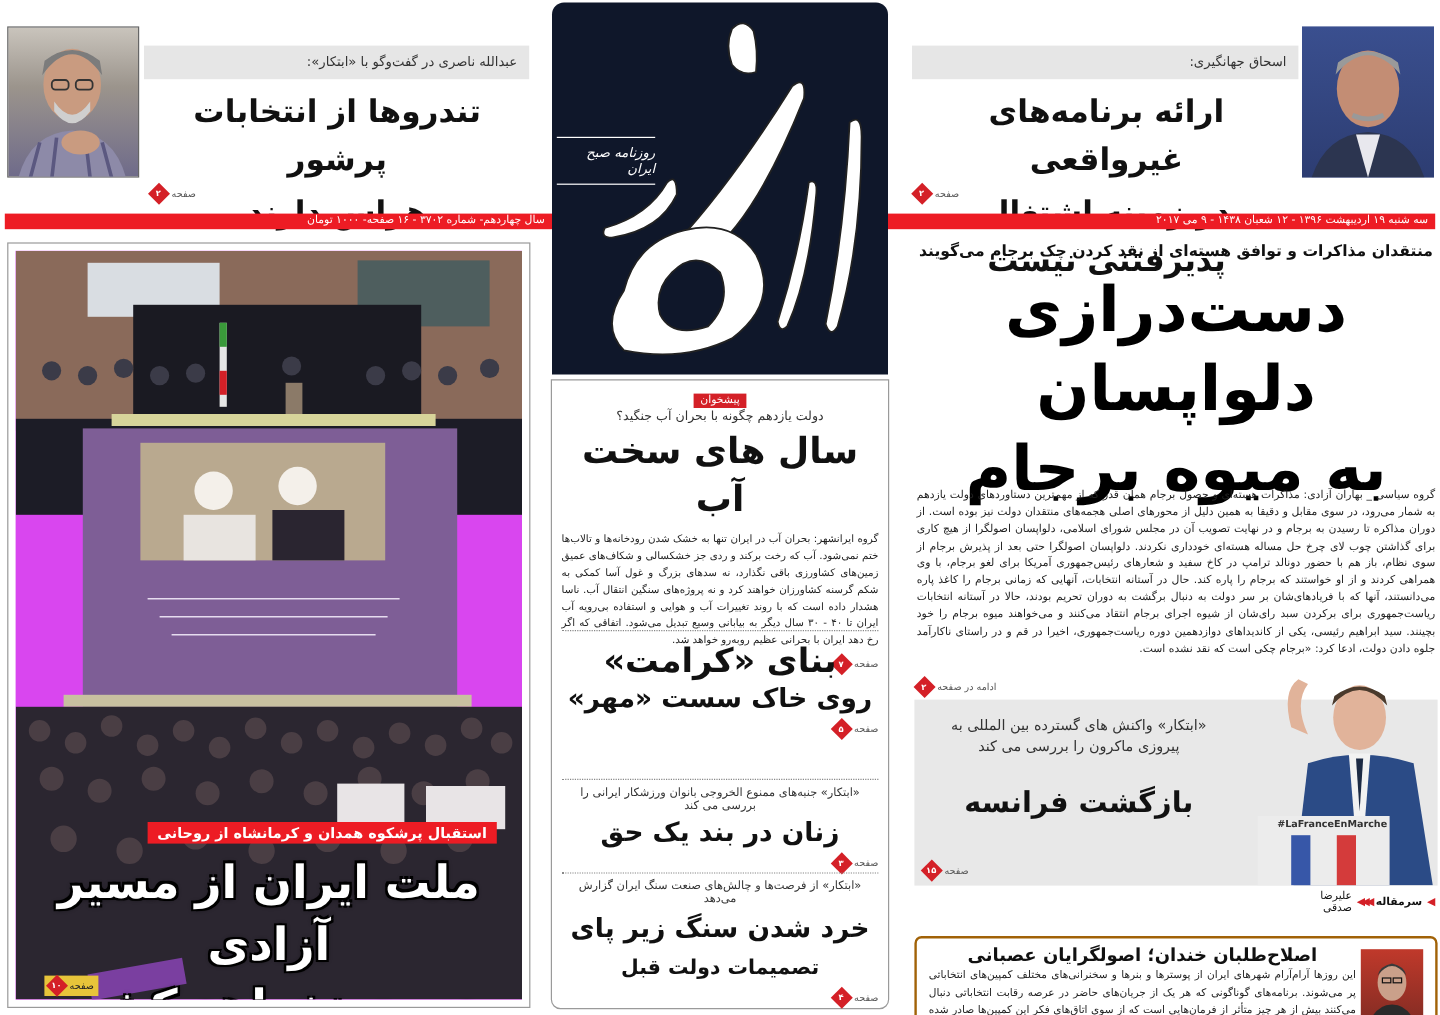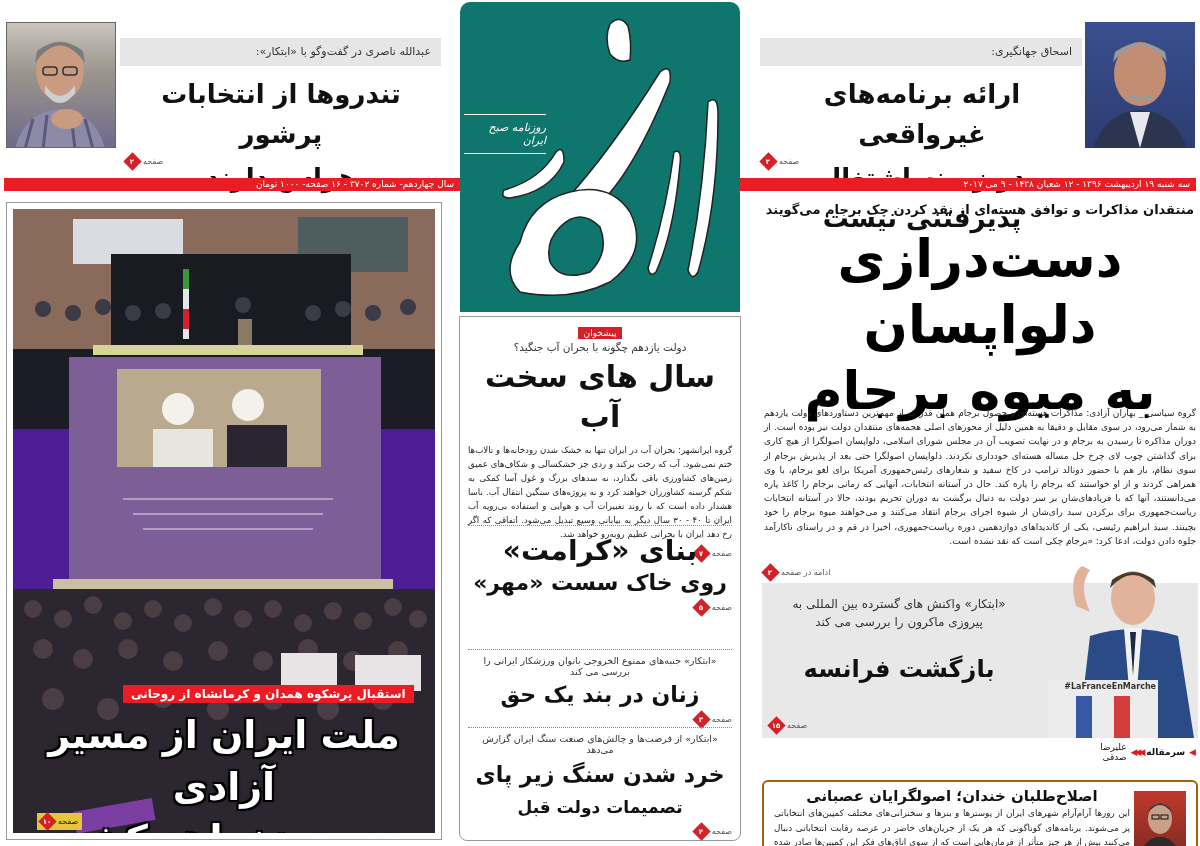--- a/index.html
+++ b/index.html
@@ -12,21 +12,21 @@
   .teaser-bar { background: #e6e6e6; height: 28px; font-size: 11px; color: #333; line-height: 28px; padding: 0 10px; }
   .teaser-head { font-weight: bold; font-size: 26px; line-height: 40px; text-align: center; color: #111; }
   .page-tag { font-size: 8px; color: #555; display: flex; align-items: center; gap: 4px; direction: rtl; }
   .diamond { width: 13px; height: 13px; background: #d42027; transform: rotate(45deg); display: inline-flex; align-items: center; justify-content: center; }
   .diamond span { transform: rotate(-45deg); color: #fff; font-size: 7px; font-weight: bold; }
   .red-strip { background: #ed1c24; height: 13px; color: #fff; font-size: 9px; line-height: 13px; padding: 0 6px; }
 
   .photo { background: #8a8a8a; overflow: hidden; }
 
   
-  .masthead { left: 460px; top: 2px; width: 280px; height: 310px; background: #0f766e; border-radius: 10px 10px 0 0; overflow: hidden; }
+  .masthead { left: 460px; top: 2px; width: 280px; height: 310px; background: #0f172a; border-radius: 10px 10px 0 0; overflow: hidden; }
   .masthead-logo { position: absolute; left: 0; top: 0; width: 280px; height: 310px; }
   .masthead-tagline { position: absolute; left: 4px; top: 112px; width: 82px; height: 40px; border-top: 1px solid #fff; border-bottom: 1px solid #fff; color: #fff; font-size: 11px; font-style: italic; display: flex; align-items: center; justify-content: center; }
 
   
   .center-col { left: 459px; top: 316px; width: 282px; height: 525px; border: 1px solid #9a9a9a; border-radius: 0 0 8px 8px; background: #fff; }
   .kicker-badge { background: #d42027; color: #fff; font-size: 9px; padding: 1px 6px; }
   .c-sub { font-size: 10.5px; color: #333; text-align: center; }
   .c-head { font-weight: bold; text-align: center; color: #111; }
   .c-body { font-size: 8.6px; line-height: 14px; color: #222; text-align: justify; }
   .dots { border-top: 1px dotted #888; }
@@ -162,21 +162,21 @@
     <div class="page-tag" style="margin-top:2px;">
       <span>صفحه</span>
       <span class="diamond">
           <span>۴</span>
         </span>
     </div>
   </div>
 </div>
 
 <div class="abs" style="left:6px; top:202px; width:436px; height:638px; border:1px solid #9a9a9a; padding:6px; background:#fff;">
-  <div class="photo" style="position:relative; width:100%; height:100%; background:#4c1d95;">
+  <div class="photo" style="position:relative; width:100%; height:100%; background:#d946ef;">
     <svg width="422" height="624" viewBox="0 0 422 624" style="position:absolute; left:0; top:0;">
 
       <rect x="0" y="0" width="422" height="150" fill="#8a6a5a"></rect>
       <rect x="60" y="10" width="110" height="45" fill="#d9dde2"></rect>
       <rect x="285" y="8" width="110" height="55" fill="#4e5e5e"></rect>
 
       <rect x="98" y="45" width="240" height="100" fill="#1a1a22"></rect>
       <rect x="0" y="140" width="422" height="80" fill="#1c1c26"></rect>
 
       <g fill="#3b3b48">

